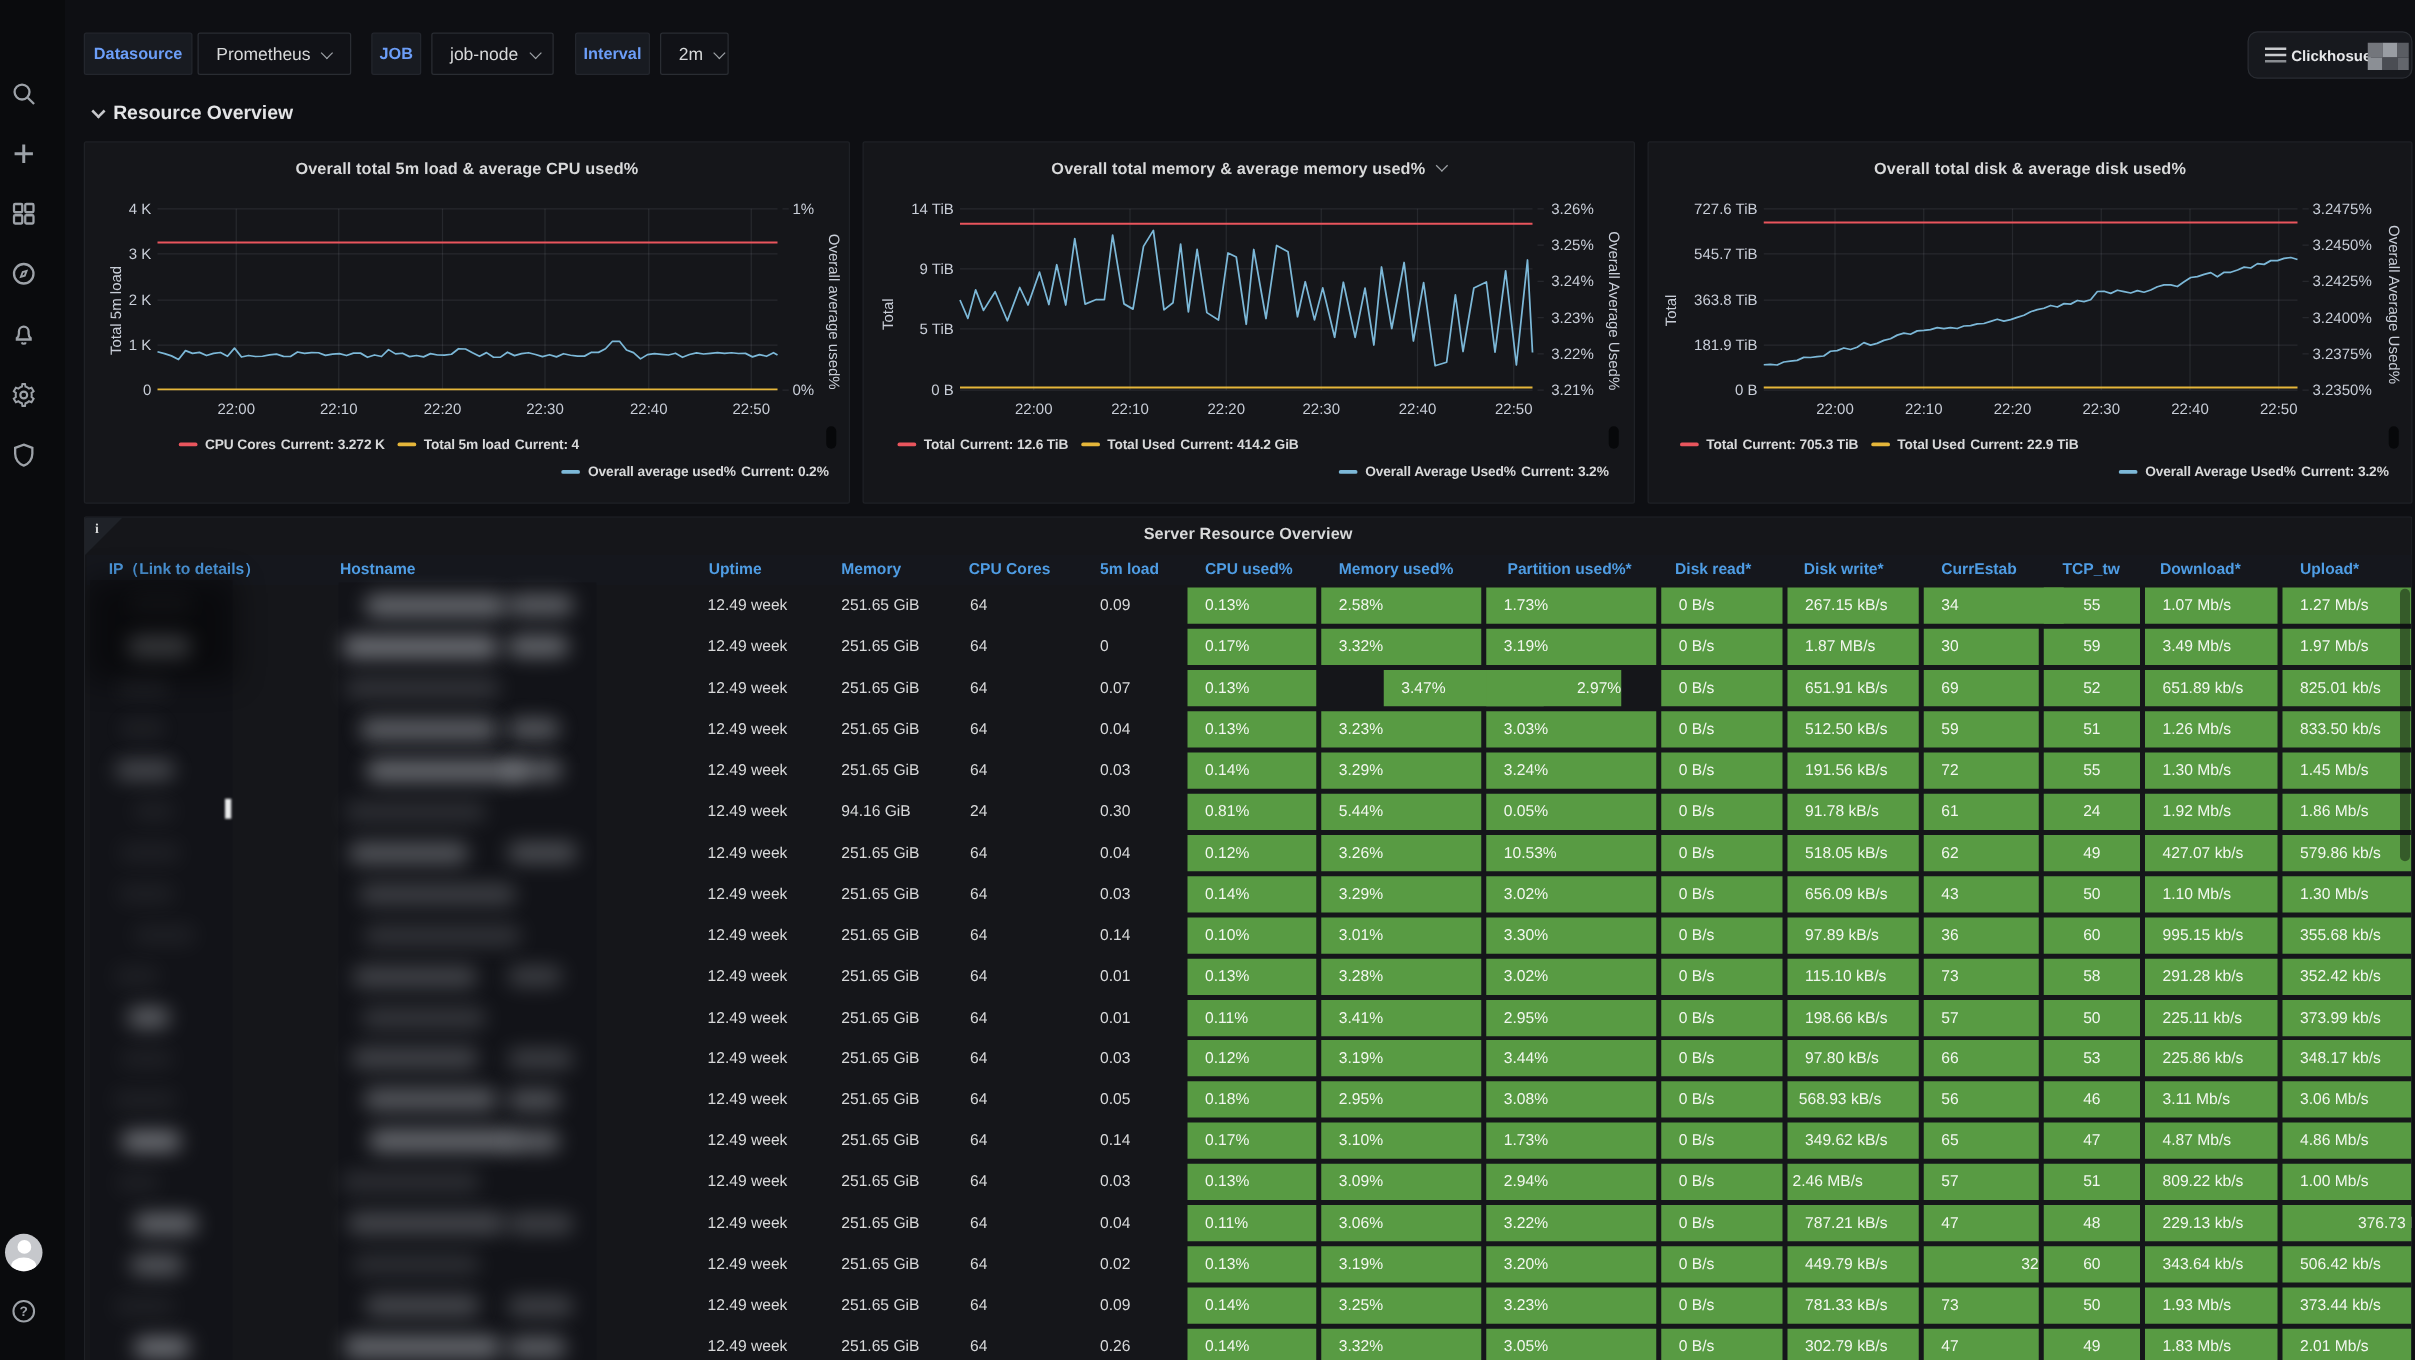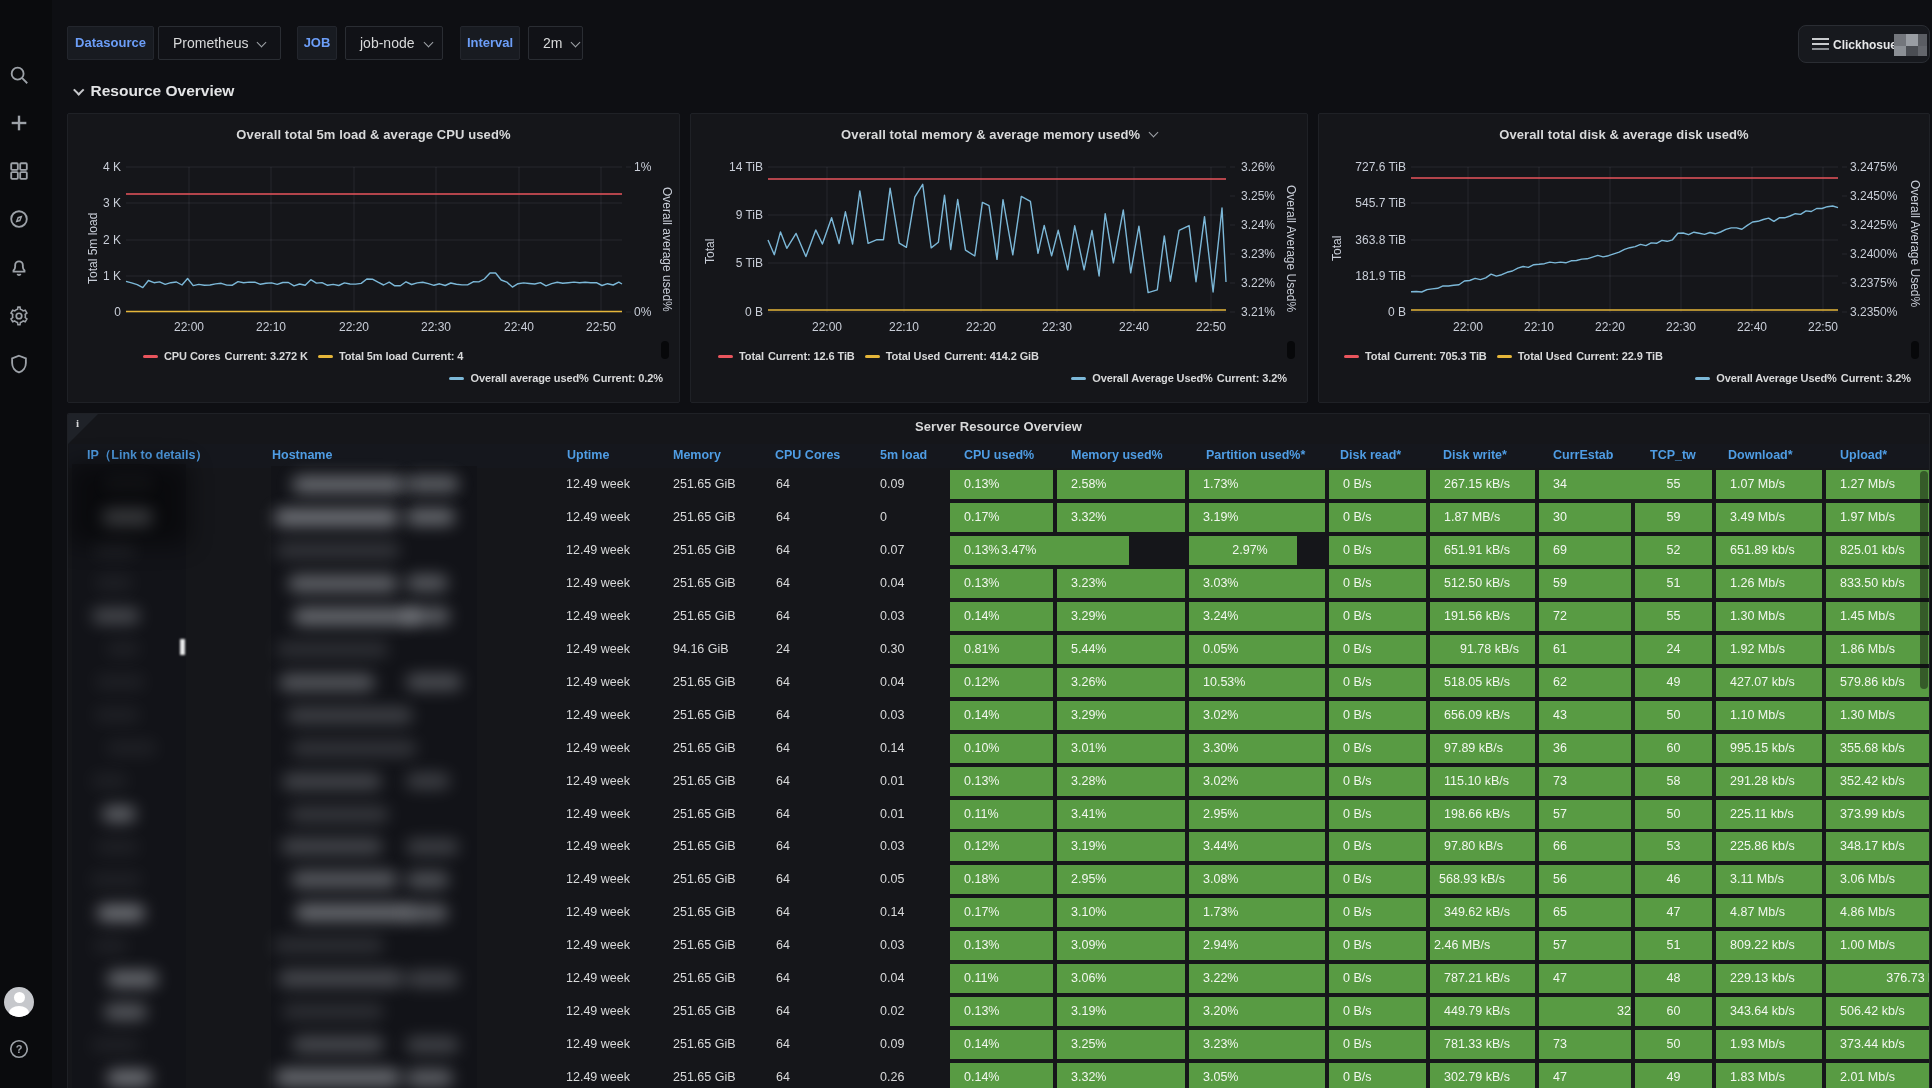--- a/index.html
+++ b/index.html
@@ -279,22 +279,22 @@
         <span class="gc" style="left:1567px;width:77px;text-align:center">59</span>
         <span class="gc" style="left:1648px;width:106px;padding-left:14px;text-align:left">3.49 Mb/s</span>
         <span class="gc" style="left:1758px;width:103px;padding-left:14px;text-align:left">1.97 Mb/s</span>
       </div>
       <div class="trow" style="top:120px">
         <span class="tc" style="left:498px">12.49 week</span>
         <span class="tc" style="left:605px">251.65 GiB</span>
         <span class="tc" style="left:708px">64</span>
         <span class="tc" style="left:812px">0.07</span>
         <span class="gc" style="left:882px;width:103px;padding-left:14px;text-align:left">0.13%</span>
-        <span class="gc" style="left:933px;width:128px;text-align:left">3.47%</span>
-        <span class="gc" style="left:1121px;width:108px;padding-left:14px;text-align:center">2.97%</span>
+        <span class="gc" style="left:1039px;width:128px;padding-left:14px;text-align:left">3.47%</span>
+        <span class="gc" style="left:1121px;width:108px;padding-left:14px;text-align:right">2.97%</span>
         <span class="gc" style="left:1261px;width:97px;padding-left:14px;text-align:left">0 B/s</span>
         <span class="gc" style="left:1362px;width:105px;padding-left:14px;text-align:left">651.91 kB/s</span>
         <span class="gc" style="left:1471px;width:92px;padding-left:14px;text-align:left">69</span>
         <span class="gc" style="left:1567px;width:77px;text-align:center">52</span>
         <span class="gc" style="left:1648px;width:106px;padding-left:14px;text-align:left">651.89 kb/s</span>
         <span class="gc" style="left:1758px;width:103px;padding-left:14px;text-align:left">825.01 kb/s</span>
       </div>
       <div class="trow" style="top:153px">
         <span class="tc" style="left:498px">12.49 week</span>
         <span class="tc" style="left:605px">251.65 GiB</span>
@@ -327,21 +327,21 @@
       </div>
       <div class="trow" style="top:219px">
         <span class="tc" style="left:498px">12.49 week</span>
         <span class="tc" style="left:605px">94.16 GiB</span>
         <span class="tc" style="left:708px">24</span>
         <span class="tc" style="left:812px">0.30</span>
         <span class="gc" style="left:882px;width:103px;padding-left:14px;text-align:left">0.81%</span>
         <span class="gc" style="left:989px;width:128px;padding-left:14px;text-align:left">5.44%</span>
         <span class="gc" style="left:1121px;width:136px;padding-left:14px;text-align:left">0.05%</span>
         <span class="gc" style="left:1261px;width:97px;padding-left:14px;text-align:left">0 B/s</span>
-        <span class="gc" style="left:1362px;width:105px;padding-left:14px;text-align:center">91.78 kB/s</span>
+        <span class="gc" style="left:1362px;width:105px;padding-left:14px;text-align:left">91.78 kB/s</span>
         <span class="gc" style="left:1471px;width:92px;padding-left:14px;text-align:left">61</span>
         <span class="gc" style="left:1567px;width:77px;text-align:center">24</span>
         <span class="gc" style="left:1648px;width:106px;padding-left:14px;text-align:left">1.92 Mb/s</span>
         <span class="gc" style="left:1758px;width:103px;padding-left:14px;text-align:left">1.86 Mb/s</span>
       </div>
       <div class="trow" style="top:252px">
         <span class="tc" style="left:498px">12.49 week</span>
         <span class="tc" style="left:605px">251.65 GiB</span>
         <span class="tc" style="left:708px">64</span>
         <span class="tc" style="left:812px">0.04</span>

